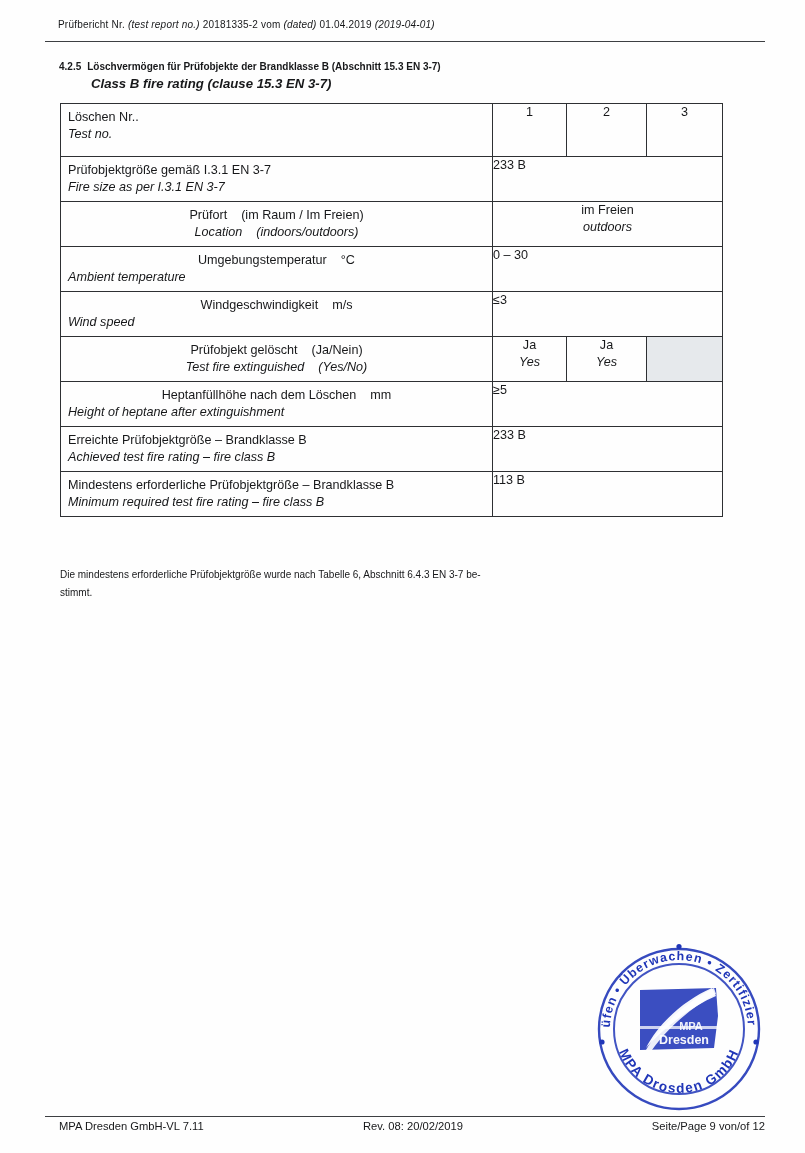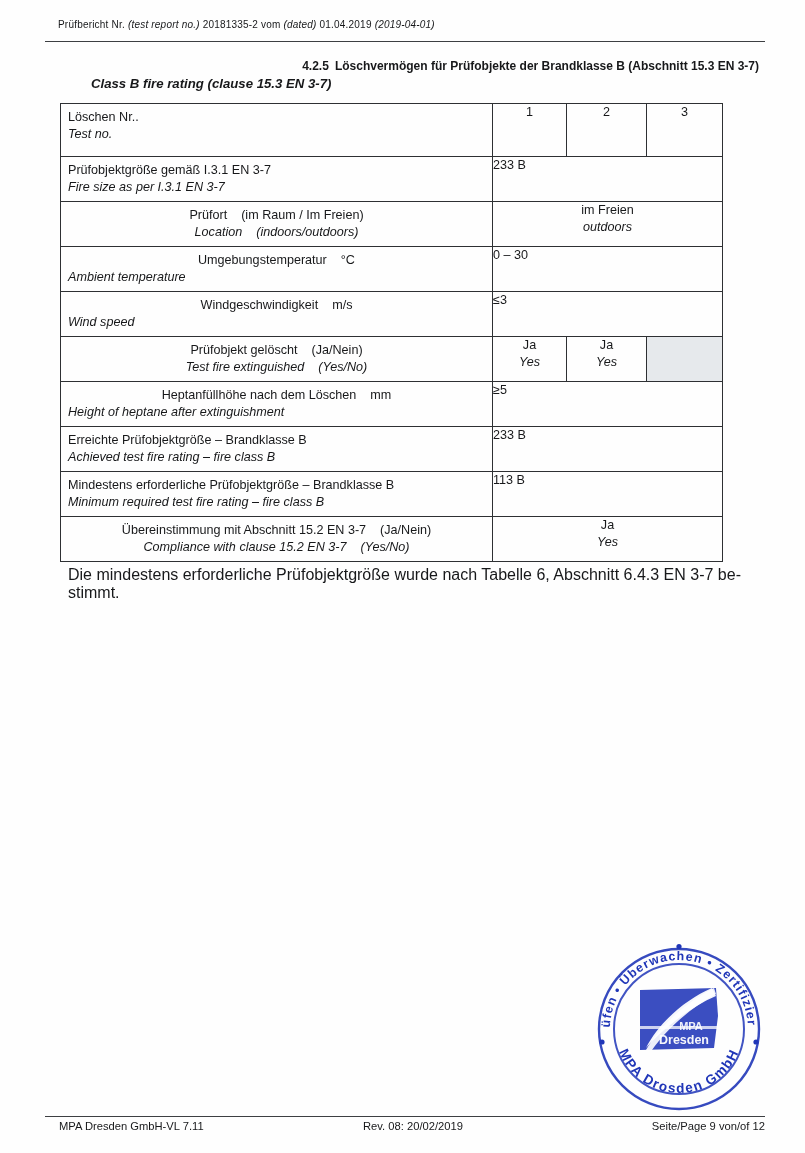--- a/index.html
+++ b/index.html
@@ -39,25 +39,24 @@
   }
 
   
   .section-heading {
     position: absolute;
     left: 59px;
     top: 58px;
     width: 700px;
   }
   .sh-line1 {
-    font-size: 12px;
+    font-size: 10px;
     font-weight: bold;
     white-space: nowrap;
     line-height: 17px;
-    text-align: right;
   }
   .sh-num { margin-right: 6px; }
   .sh-line2 {
     font-size: 13.2px;
     font-weight: bold;
     font-style: italic;
     margin-left: 32px;
     line-height: 17px;
     white-space: nowrap;
   }
@@ -116,24 +115,24 @@
     text-align: left;
     line-height: 16.5px;
     padding: 5px 4px 6px 4px;
   }
   .shaded { background: #e6e9ec; }
   .pad-tall { padding-top: 12px; }
 
   
   .note {
     position: absolute;
-    left: 68px;
+    left: 60px;
     top: 566px;
     width: 690px;
-    font-size: 16px;
+    font-size: 10px;
     line-height: 17.5px;
   }
   .note .de { display: block; }
   .note .en { display: block; font-style: italic; }
 
   
   .stamp {
     position: absolute;
     left: 588px;
     top: 938px;
@@ -327,38 +326,20 @@
           <div class="lbl-cell">
             <span class="lbl-de">Mindestens erforderliche Prüfobjektgröße – Brandklasse B</span>
             <span class="lbl-en">Minimum required test fire rating – fire class B</span>
           </div>
         </td>
         <td class="val-center-mid" colspan="3">
           <span class="val-de">113 B</span>
         </td>
       </tr>
 
-      <tr>
-        <td>
-          <div class="lbl-cell">
-            <div class="lbl-row">
-              <span class="lbl-de">Übereinstimmung mit Abschnitt 15.2 EN 3-7</span>
-              <span class="unit">(Ja/Nein)</span>
-            </div>
-            <div class="lbl-row">
-              <span class="lbl-en">Compliance with clause 15.2 EN 3-7</span>
-              <span class="unit it">(Yes/No)</span>
-            </div>
-          </div>
-        </td>
-        <td class="val-cell" colspan="3">
-          <span class="val-de">Ja</span>
-          <span class="val-en">Yes</span>
-        </td>
-      </tr>
 
     </tbody>
   </table>
 
   <div class="note">
     <span class="de">Die mindestens erforderliche Prüfobjektgröße wurde nach Tabelle 6, Abschnitt 6.4.3 EN 3-7 be-</span>
     <span class="de">stimmt.</span>
   </div>
 
   <div class="stamp">

